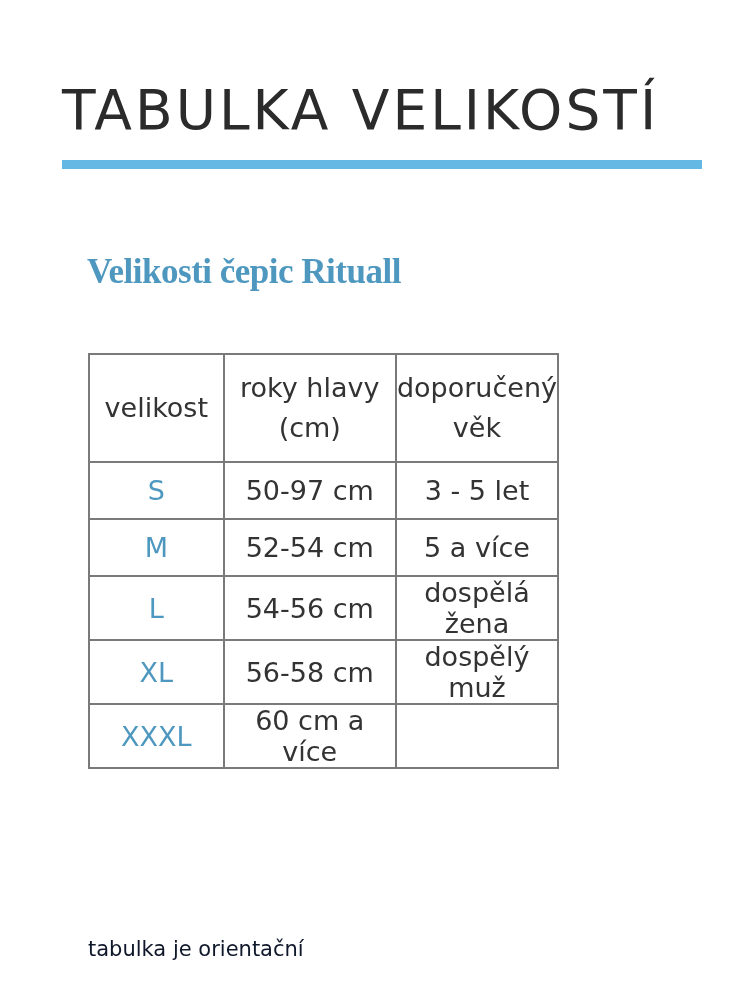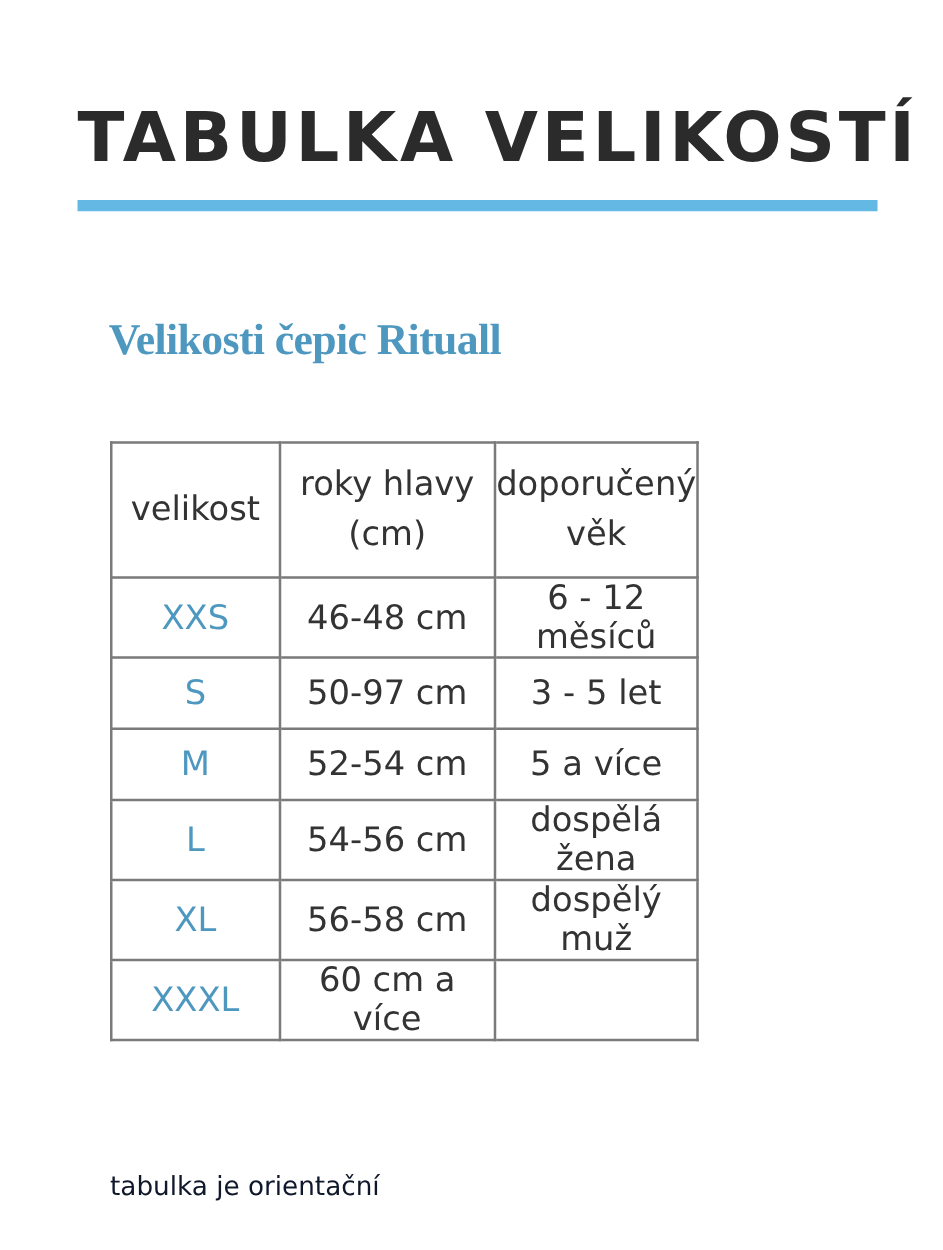--- a/index.html
+++ b/index.html
@@ -1,17 +1,17 @@
 <!DOCTYPE html>
 <html><head>
 <meta charset="utf-8">
 <style>
   html, body { margin:0; padding:0; background:#ffffff; }
   body { width:754px; height:1000px; position:relative; overflow:hidden; font-family:"Liberation Sans", sans-serif; }
-  .title { position:absolute; left:62px; top:78px; font-size:55px; letter-spacing:3px; color:#2b2b2b; font-family:"DejaVu Sans", sans-serif; font-weight:bold; white-space:nowrap; line-height:64px; }
+  .title { position:absolute; left:62px; top:78px; font-size:55px; letter-spacing:3px; color:#2b2b2b; font-family:"DejaVu Sans", sans-serif; font-weight:normal; white-space:nowrap; line-height:64px; }
   .bar { position:absolute; left:62px; top:160px; width:640px; height:9px; background:#63b9e4; }
   .subtitle { position:absolute; left:87px; top:252px; font-size:35px; color:#4e98c0; font-weight:bold; font-family:Liberation Serif, serif; letter-spacing:-0.5px; white-space:nowrap; }
   table { position:absolute; left:88px; top:353px; border-collapse:collapse; width:471px; }
   td, th { border:2px solid #7a7a7a; text-align:center; font-size:27px; color:#333; font-weight:normal; padding:0; font-family:"DejaVu Sans", sans-serif; }
   th { height:106px; line-height:40px; }
   td { height:55px; }
   .c1 { width:145px; }
   .c2 { width:212px; }
   .size { color:#4e98c0; }
   .note { position:absolute; left:88px; top:937px; font-size:21px; color:#0f172a; font-family:"DejaVu Sans", sans-serif; }
@@ -25,25 +25,20 @@
 
 <table>
   <thead>
     <tr>
       <th class="c1">velikost</th>
       <th class="c2">roky hlavy (cm)</th>
       <th>doporučený věk</th>
     </tr>
   </thead>
   <tbody>
-    <tr>
-      <td class="size">XXS</td>
-      <td>46-48 cm</td>
-      <td>6 - 12 měsíců</td>
-    </tr>
     <tr>
       <td class="size">S</td>
       <td>50-97 cm</td>
       <td>3 - 5 let</td>
     </tr>
     <tr>
       <td class="size">M</td>
       <td>52-54 cm</td>
       <td>5 a více</td>
     </tr>

